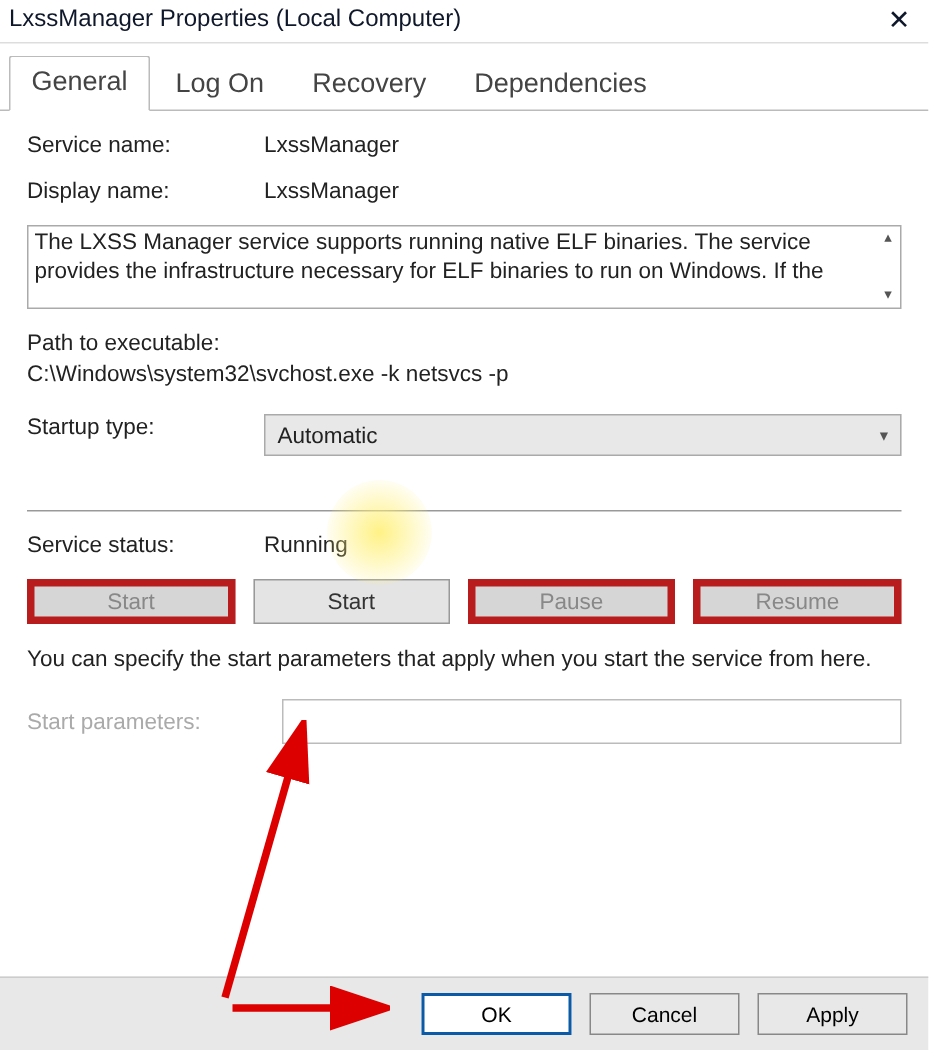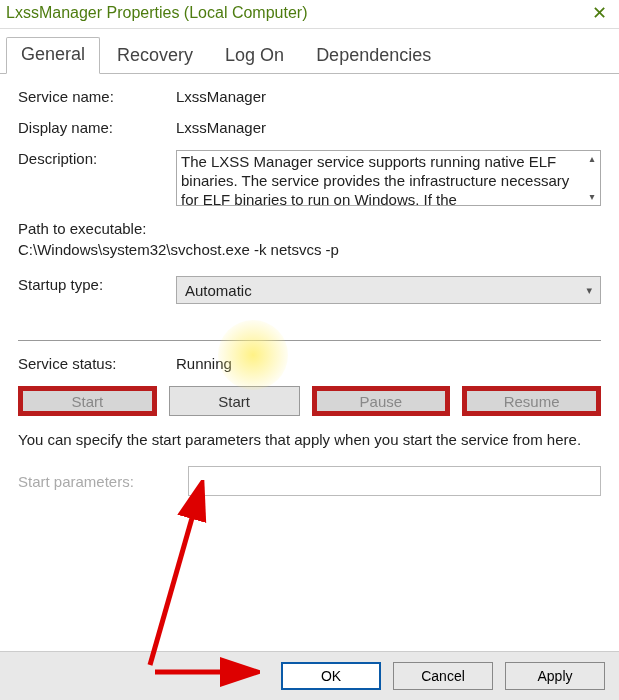--- a/index.html
+++ b/index.html
@@ -12,21 +12,21 @@
       height: 700px;
       overflow: hidden;
       position: relative;
     }
     .titlebar {
       display: flex;
       justify-content: space-between;
       align-items: center;
       padding: 2px 8px 4px 6px;
       font-size: 16px;
-      color: #4d7c0f;
+      color: #0f172a;
       border-bottom: 1px solid #ddd;
     }
     .close-x { font-size: 18px; cursor: pointer; padding: 0 4px; }
     .tabs {
       display: flex;
       gap: 2px;
       padding: 8px 6px 0 6px;
       align-items: flex-end;
     }
     .tab {
@@ -188,40 +188,39 @@
 </head>
 <body>
 
 <div class="titlebar">
   <span>LxssManager Properties (Local Computer)</span>
   <span class="close-x">✕</span>
 </div>
 
 <div class="tabs">
   <div class="tab active">General</div>
+  <div class="tab">Log On</div>
   <div class="tab">Recovery</div>
-  <div class="tab">Log On</div>
   <div class="tab">Dependencies</div>
 </div>
 <div class="tabline"></div>
 
 <div class="panel">
 
   <div class="row">
     <div class="label">Service name:</div>
     <div class="value">LxssManager</div>
   </div>
 
   <div class="row">
     <div class="label">Display name:</div>
     <div class="value">LxssManager</div>
   </div>
 
   <div class="row">
-    <div class="label">Description:</div>
     <div class="desc-box">
       <div class="desc-text">The LXSS Manager service supports running native ELF binaries. The service provides the infrastructure necessary for ELF binaries to run on Windows. If the</div>
       <div class="desc-scroll">
         <span>▴</span>
         <span>▾</span>
       </div>
     </div>
   </div>
 
   <div class="path-block">

